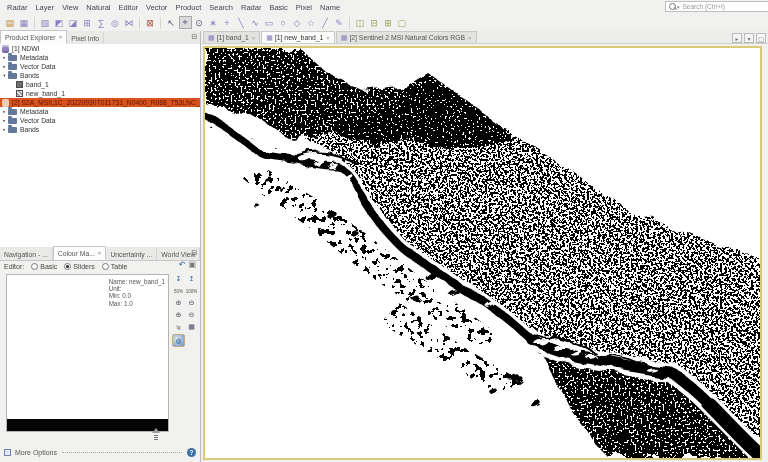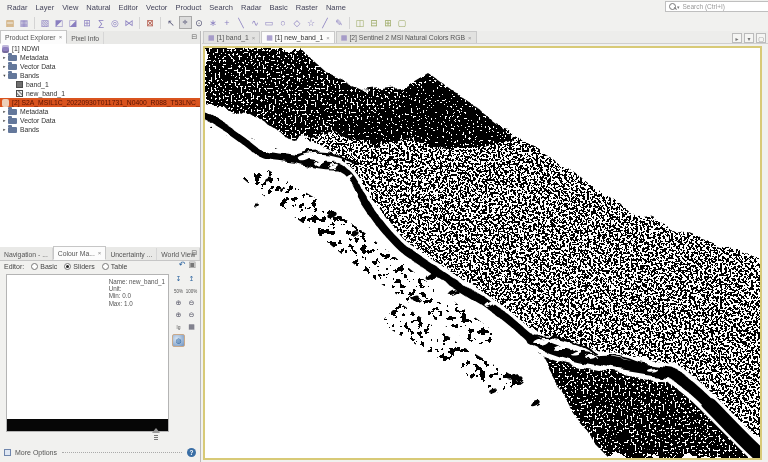--- a/index.html
+++ b/index.html
@@ -74,21 +74,21 @@
   <span class="mi">Radar</span>
   <span class="mi">Layer</span>
   <span class="mi">View</span>
   <span class="mi">Natural</span>
   <span class="mi">Editor</span>
   <span class="mi">Vector</span>
   <span class="mi">Product</span>
   <span class="mi">Search</span>
   <span class="mi">Radar</span>
   <span class="mi">Basic</span>
-  <span class="mi">Raster</span>
+  <span class="mi">Pixel</span>
   <span class="mi">Name</span>
   <div id="searchbox">
     <span class="mag"></span>
     <span class="magcaret">▾</span>
     <span>Search (Ctrl+I)</span>
   </div>
 </div>
 
 <div id="toolbar">
   <span class="tbi" style="color:#c08a3e">▤</span>

